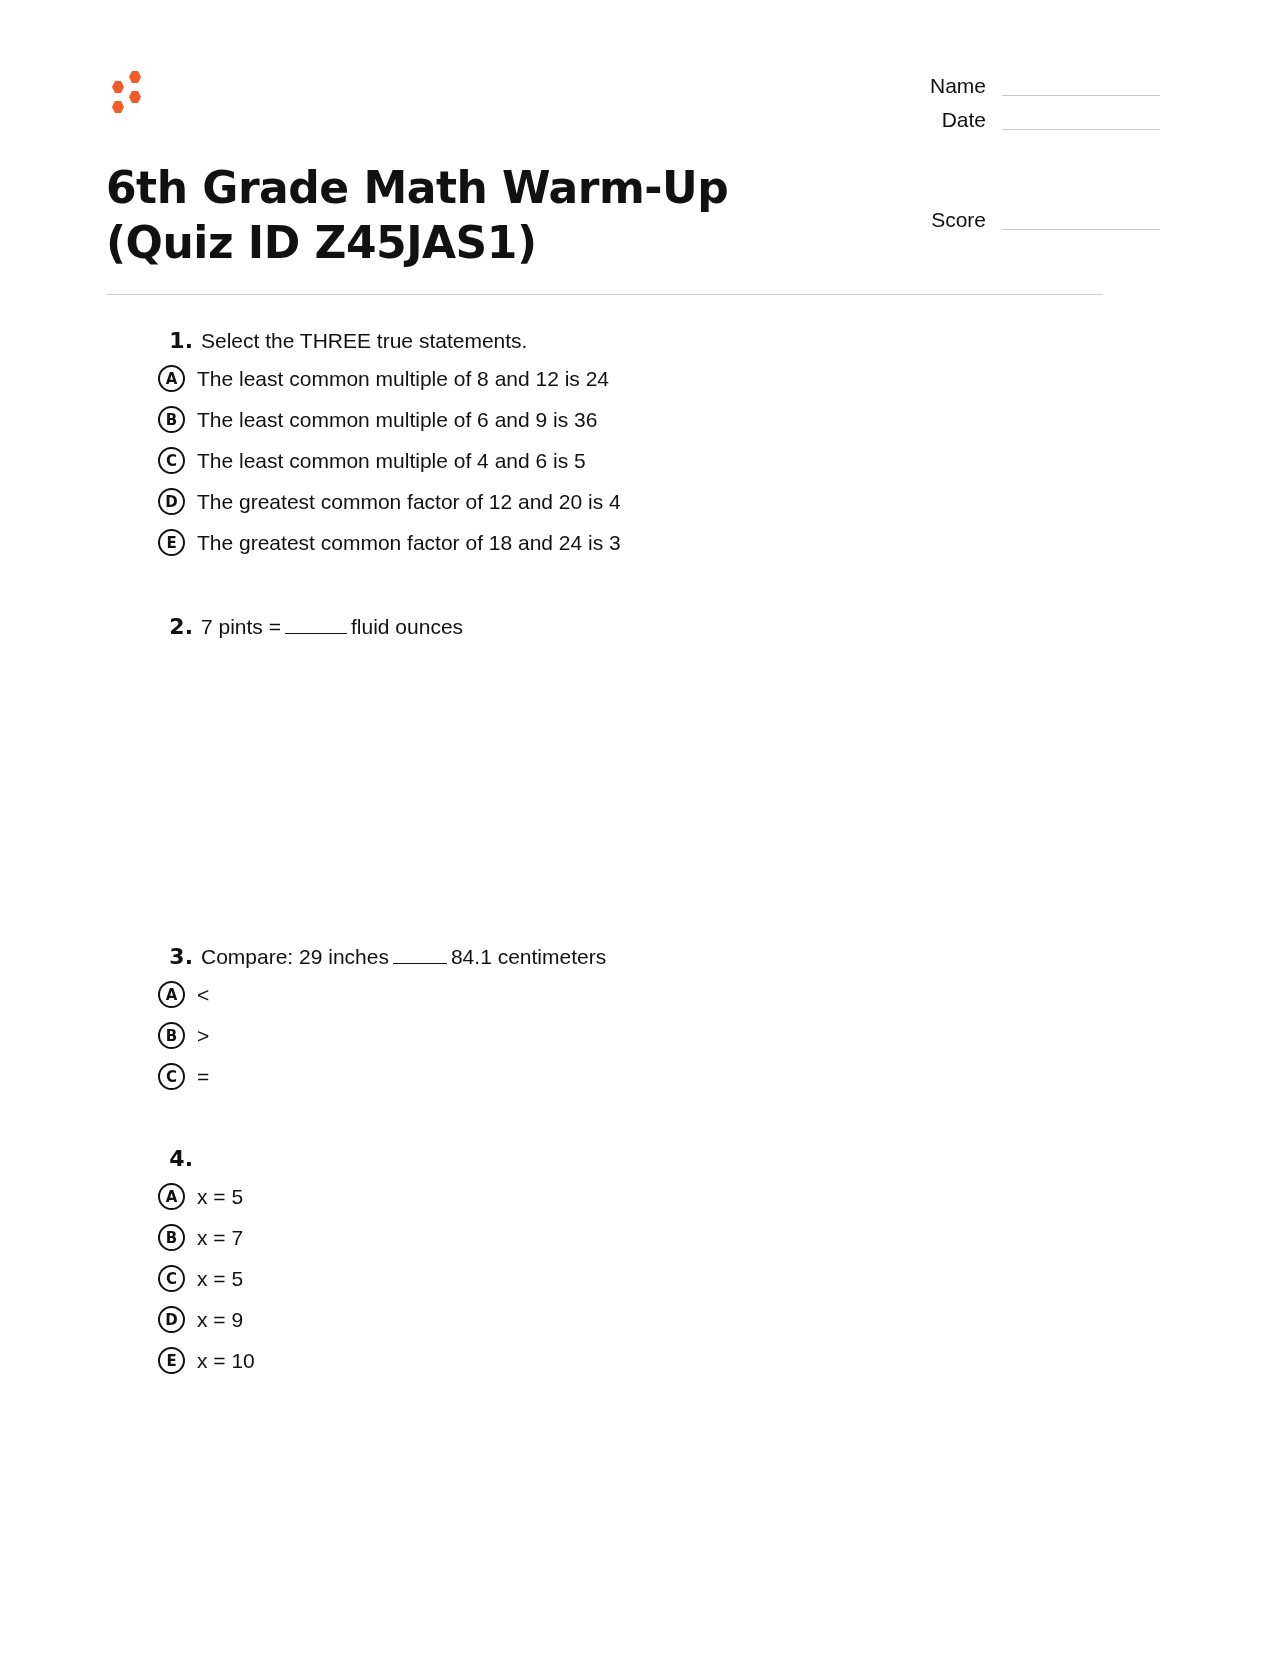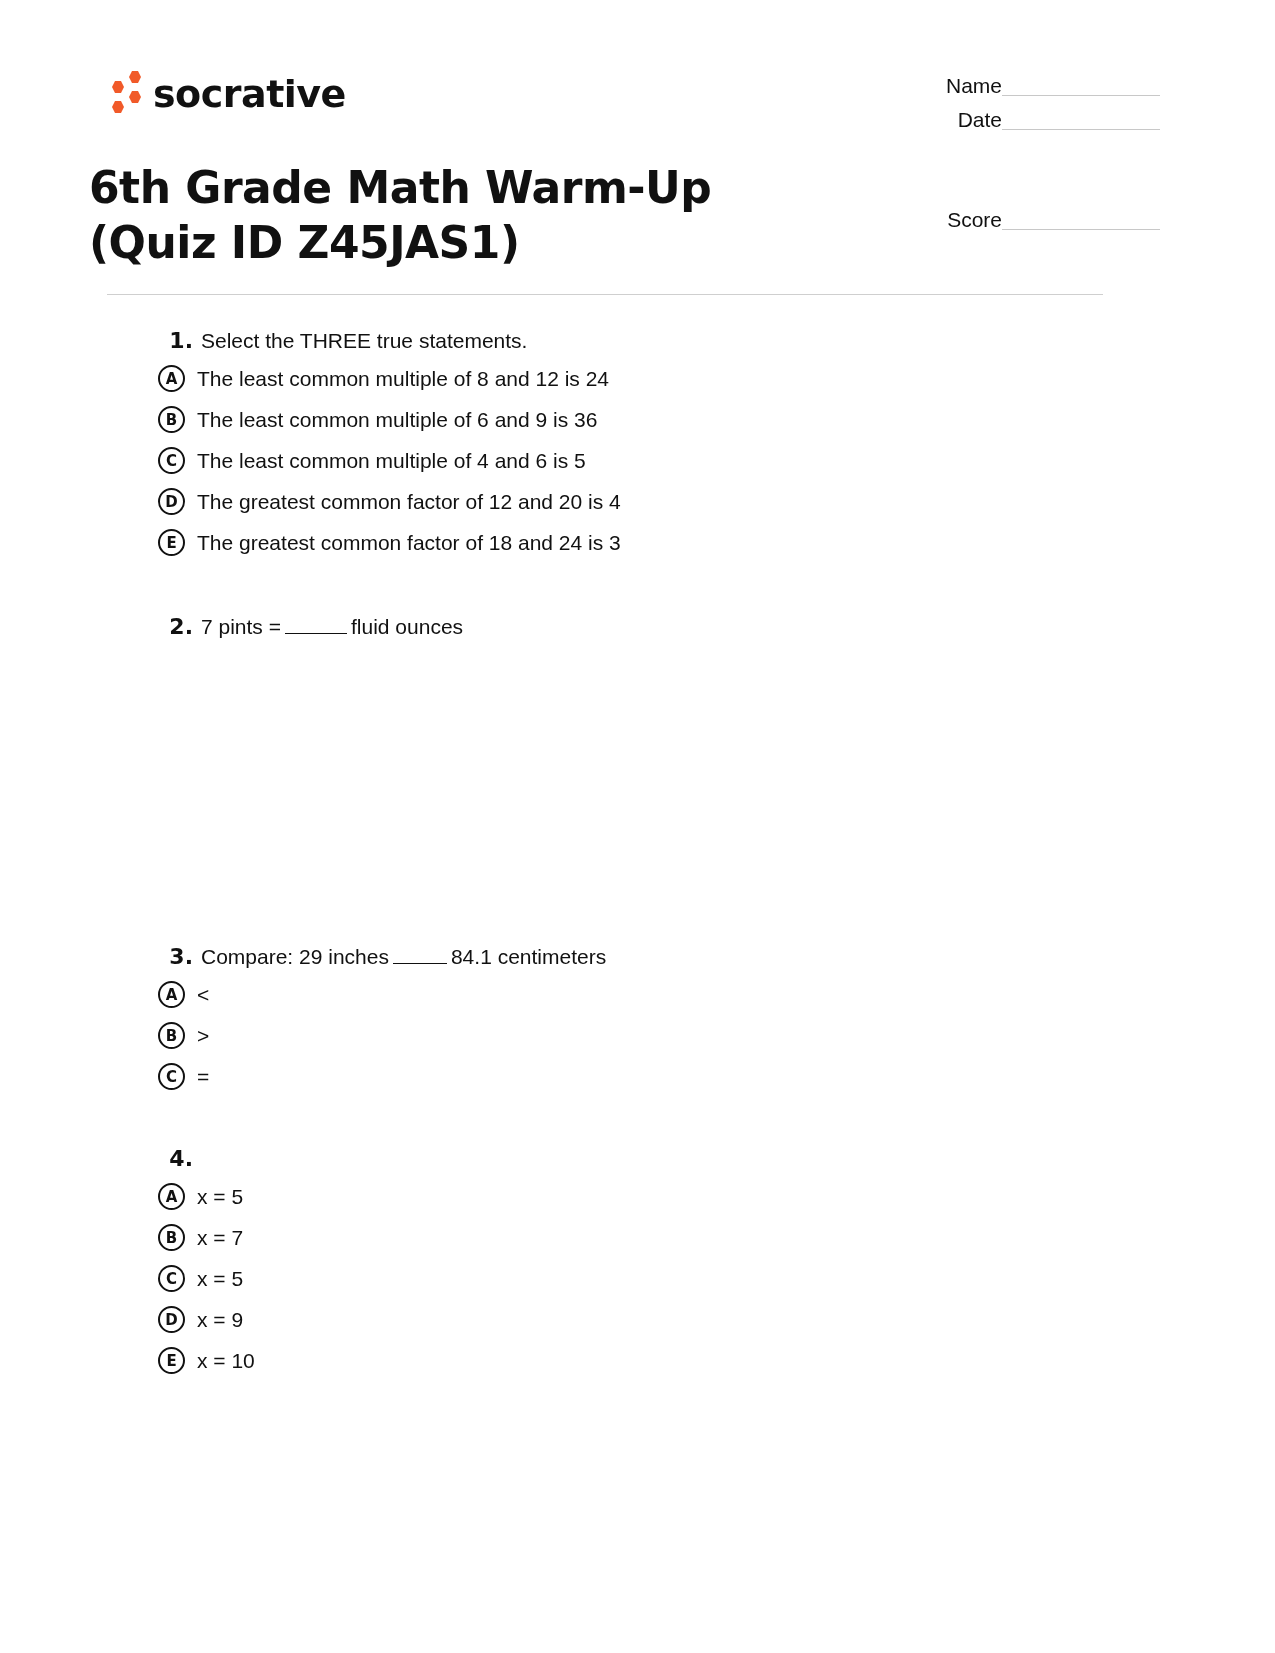--- a/index.html
+++ b/index.html
@@ -2,44 +2,43 @@
 <html><head>
 <meta charset="utf-8">
 <style>
   html, body { margin: 0; padding: 0; background: #ffffff; }
   body { width: 1275px; height: 1653px; position: relative; overflow: hidden;
          font-family: "Liberation Sans", sans-serif; color: #111111; }
   .logo { position: absolute; left: 107px; top: 70px; display: flex; align-items: center; }
   .logo svg { width: 38px; height: 48px; }
   .logo-text { font-family: "DejaVu Sans", sans-serif; font-weight: bold; font-size: 38px; letter-spacing: -0.5px; margin-left: 8px; color: #111; line-height: 48px; }
   .meta { position: absolute; right: 115px; font-size: 21px; display: flex; align-items: flex-end; }
-  .meta .lbl { text-align: right; width: 100px; margin-right: 0; }
+  .meta .lbl { text-align: right; width: 100px; margin-right: 16px; }
   .meta .line { width: 158px; border-bottom: 1.5px solid #c8c8c8; height: 0; margin-bottom: 2px; }
-  .title { position: absolute; left: 89px; top: 160px; width: 740px; font-family: "DejaVu Sans", sans-serif; font-weight: bold; font-size: 44px; line-height: 55px; color: #111; letter-spacing: -0.5px; }
+  .title { position: absolute; left: 106px; top: 160px; width: 740px; font-family: "DejaVu Sans", sans-serif; font-weight: bold; font-size: 44px; line-height: 55px; color: #111; letter-spacing: -0.5px; }
   .divider { position: absolute; left: 107px; top: 294px; width: 996px; border-top: 1.5px solid #cfcfcf; }
   .q { position: absolute; left: 158px; }
   .q-head { display: flex; align-items: baseline; font-size: 21px; }
   .q-num { font-family: "DejaVu Sans", sans-serif; font-weight: bold; font-size: 22px; width: 43px; text-align: right; padding-right: 8px; box-sizing: border-box; }
   .opt { display: flex; align-items: center; font-size: 21px; margin-top: 10px; height: 31px; }
   .bubble { width: 27px; height: 27px; border: 2px solid #111; border-radius: 50%; display: flex; align-items: center; justify-content: center; font-family: "DejaVu Sans", sans-serif; font-weight: bold; font-size: 15px; margin-right: 12px; box-sizing: border-box; }
   .blank { display: inline-block; border-bottom: 1.5px solid #111; vertical-align: baseline; height: 1px; margin: 0 4px; }
 </style>
 </head>
 <body>
 
 <div class="logo">
   <svg viewBox="0 0 38 48">
     <g fill="#F15A29">
       <polygon points="25,1 31,1 34,7 31,13 25,13 22,7"></polygon>
       <polygon points="8,11 14,11 17,17 14,23 8,23 5,17"></polygon>
       <polygon points="25,21 31,21 34,27 31,33 25,33 22,27"></polygon>
       <polygon points="8,31 14,31 17,37 14,43 8,43 5,37"></polygon>
     </g>
   </svg>
-  <span class="logo-text">socrative</span>
 </div>
 
 <div class="meta" style="top:74px;">
   <span class="lbl">Name</span>
   <span class="line"></span>
 </div>
 <div class="meta" style="top:108px;">
   <span class="lbl">Date</span>
   <span class="line"></span>
 </div>

